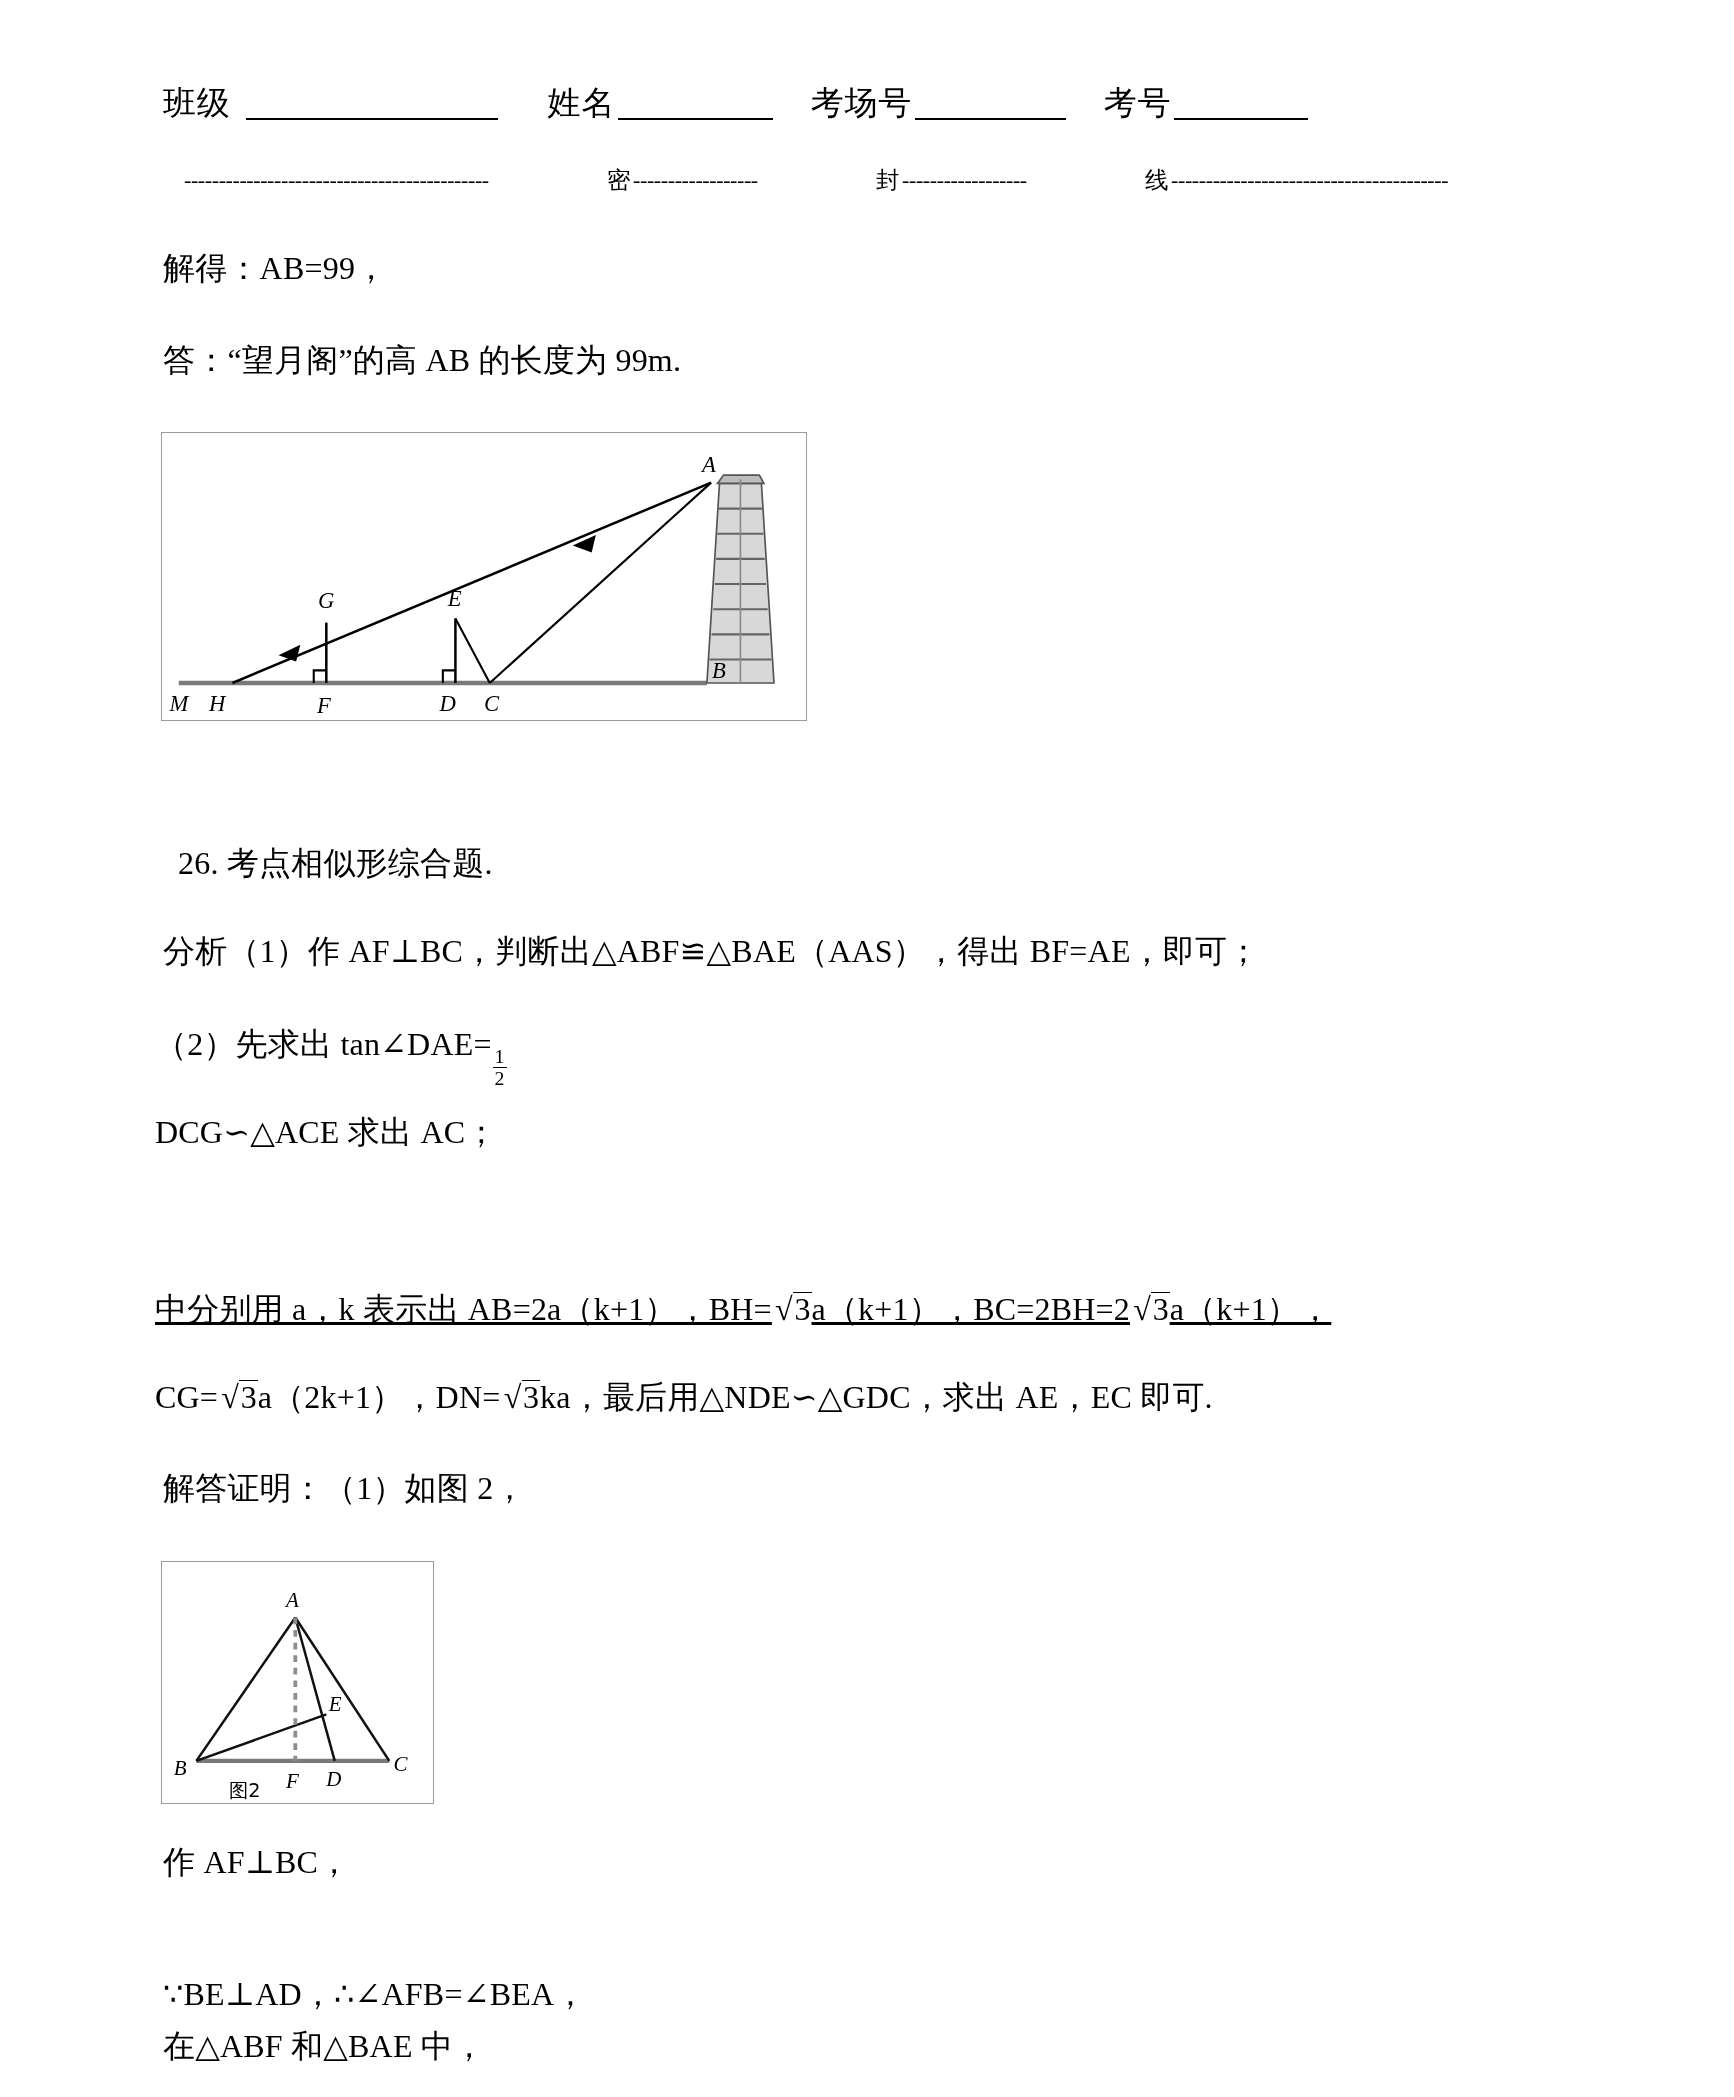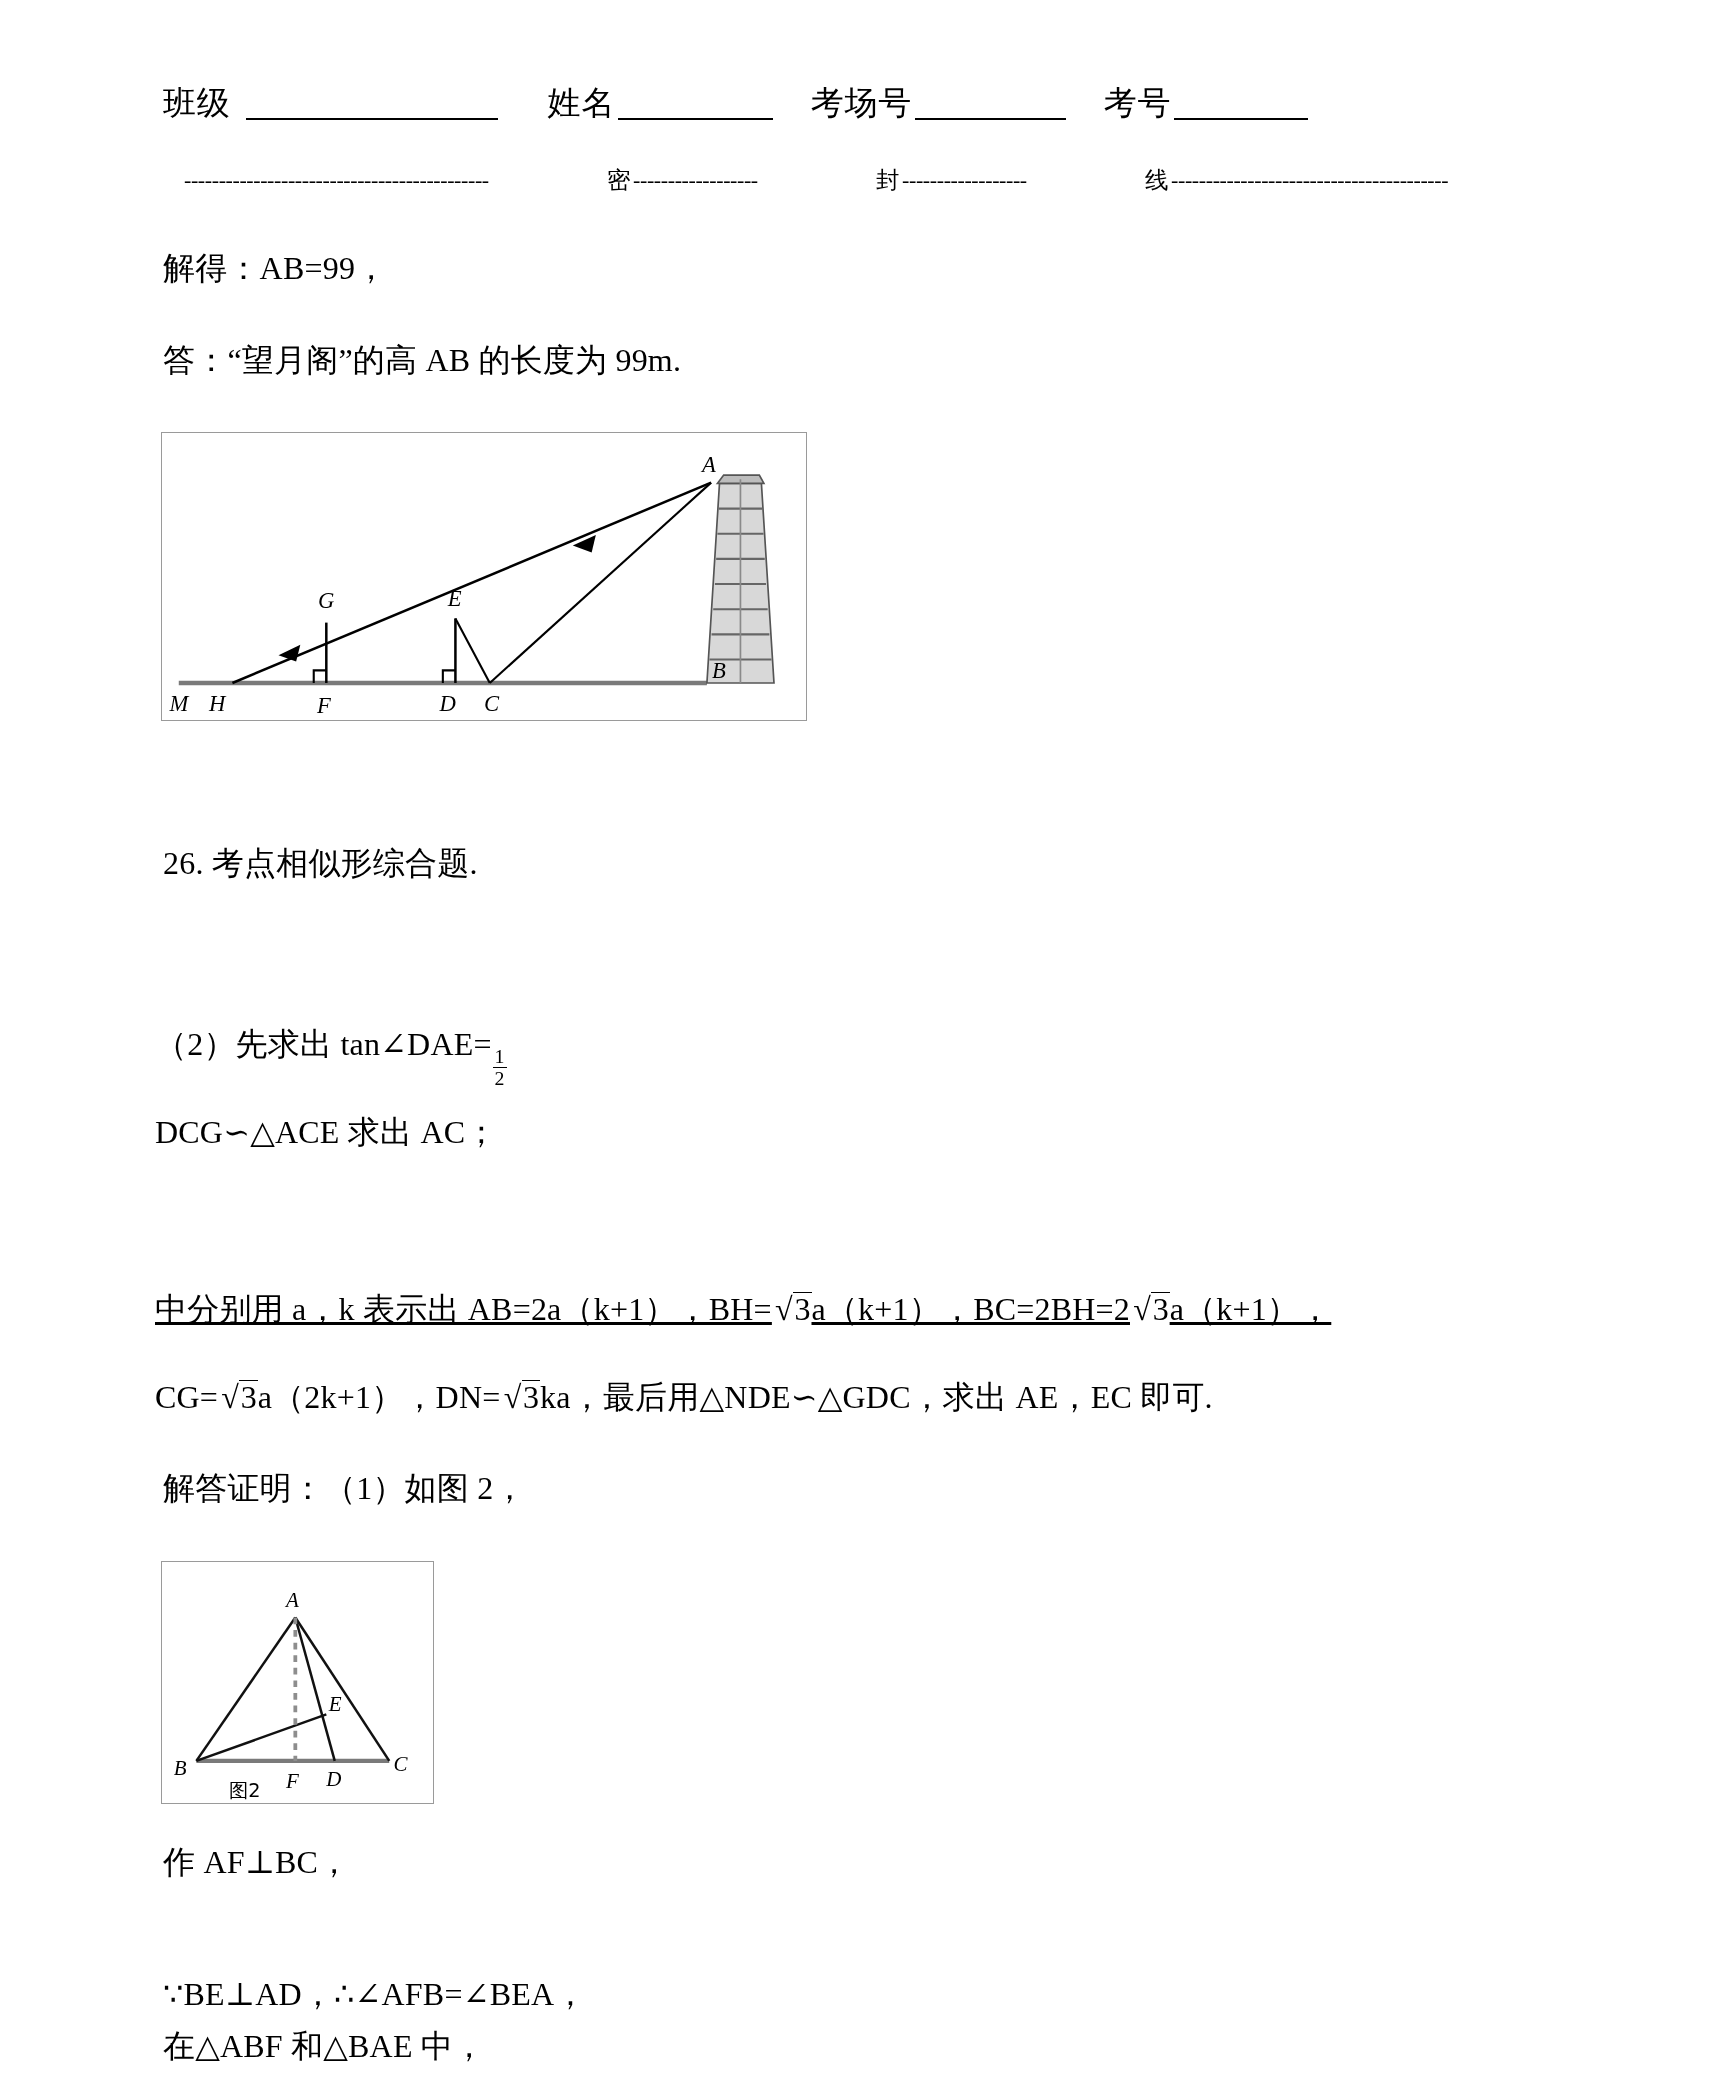--- a/index.html
+++ b/index.html
@@ -210,22 +210,23 @@
         <text x="372" y="418" font-family="Liberation Serif, serif" font-style="italic" font-size="54" fill="#000">G</text>
         <text x="682" y="412" font-family="Liberation Serif, serif" font-style="italic" font-size="54" fill="#000">E</text>
         <text x="18" y="664" font-family="Liberation Serif, serif" font-style="italic" font-size="54" fill="#000">M</text>
         <text x="112" y="664" font-family="Liberation Serif, serif" font-style="italic" font-size="54" fill="#000">H</text>
         <text x="370" y="668" font-family="Liberation Serif, serif" font-style="italic" font-size="54" fill="#000">F</text>
         <text x="662" y="664" font-family="Liberation Serif, serif" font-style="italic" font-size="54" fill="#000">D</text>
         <text x="768" y="664" font-family="Liberation Serif, serif" font-style="italic" font-size="54" fill="#000">C</text>
       </svg>
     </div>
 
-    <div class="para" style="left:25px; top:847px;">26. 考点相似形综合题.</div>
-
+    <div class="para" style="left:40px; top:847px;">26. 考点相似形综合题.</div>
+
+    <div class="para" style="left:25px; top:935px;">分析（1）作 AF⊥BC，判断出△ABF≌△BAE（AAS），得出 BF=AE，即可；</div>
 
     <div class="para" style="left:17px; top:1028px;">
       <span>（2）先求出 tan∠DAE=</span><span class="frac">
           <span class="num">1</span>
           <span class="den">2</span>
         </span>
     </div>
 
     <div class="para" style="left:17px; top:1116px;text-align:center;">DCG∽△ACE 求出 AC；</div>
 

